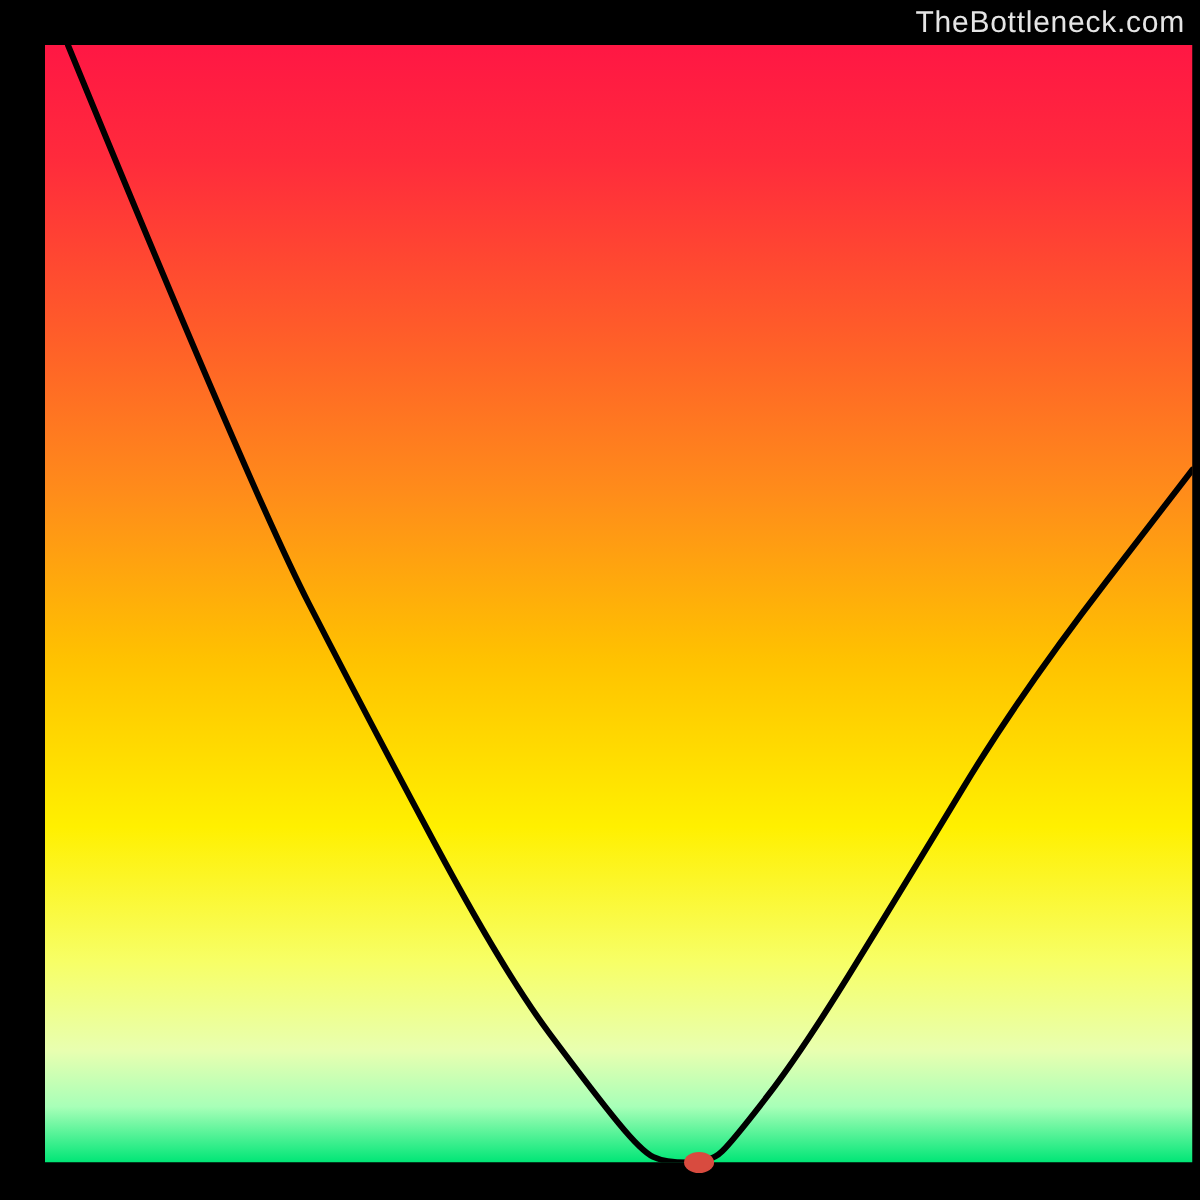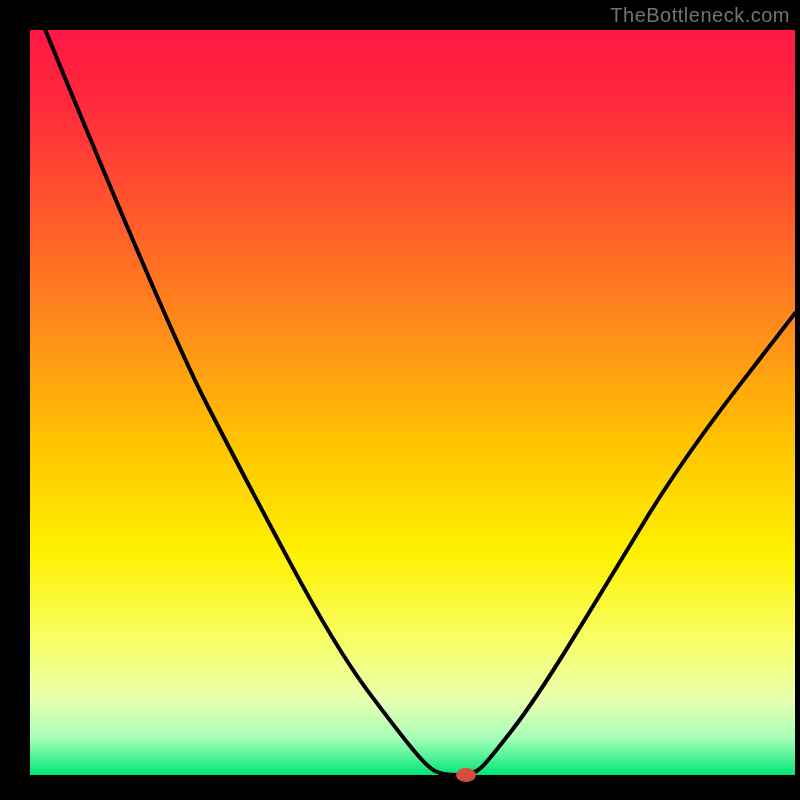--- a/index.html
+++ b/index.html
@@ -13,21 +13,21 @@
   .frame {
     position: relative;
     width: 800px;
     height: 800px;
     background: #000;
   }
   .watermark {
     position: absolute;
     top: 4px;
     right: 10px;
-    color: #737373;
+    color: #e5e5e5;
     font-family: Arial, Helvetica, sans-serif;
     font-size: 20px;
     letter-spacing: 0.5px;
     z-index: 10;
   }
   svg {
     position: absolute;
     top: 0;
     left: 0;
   }

